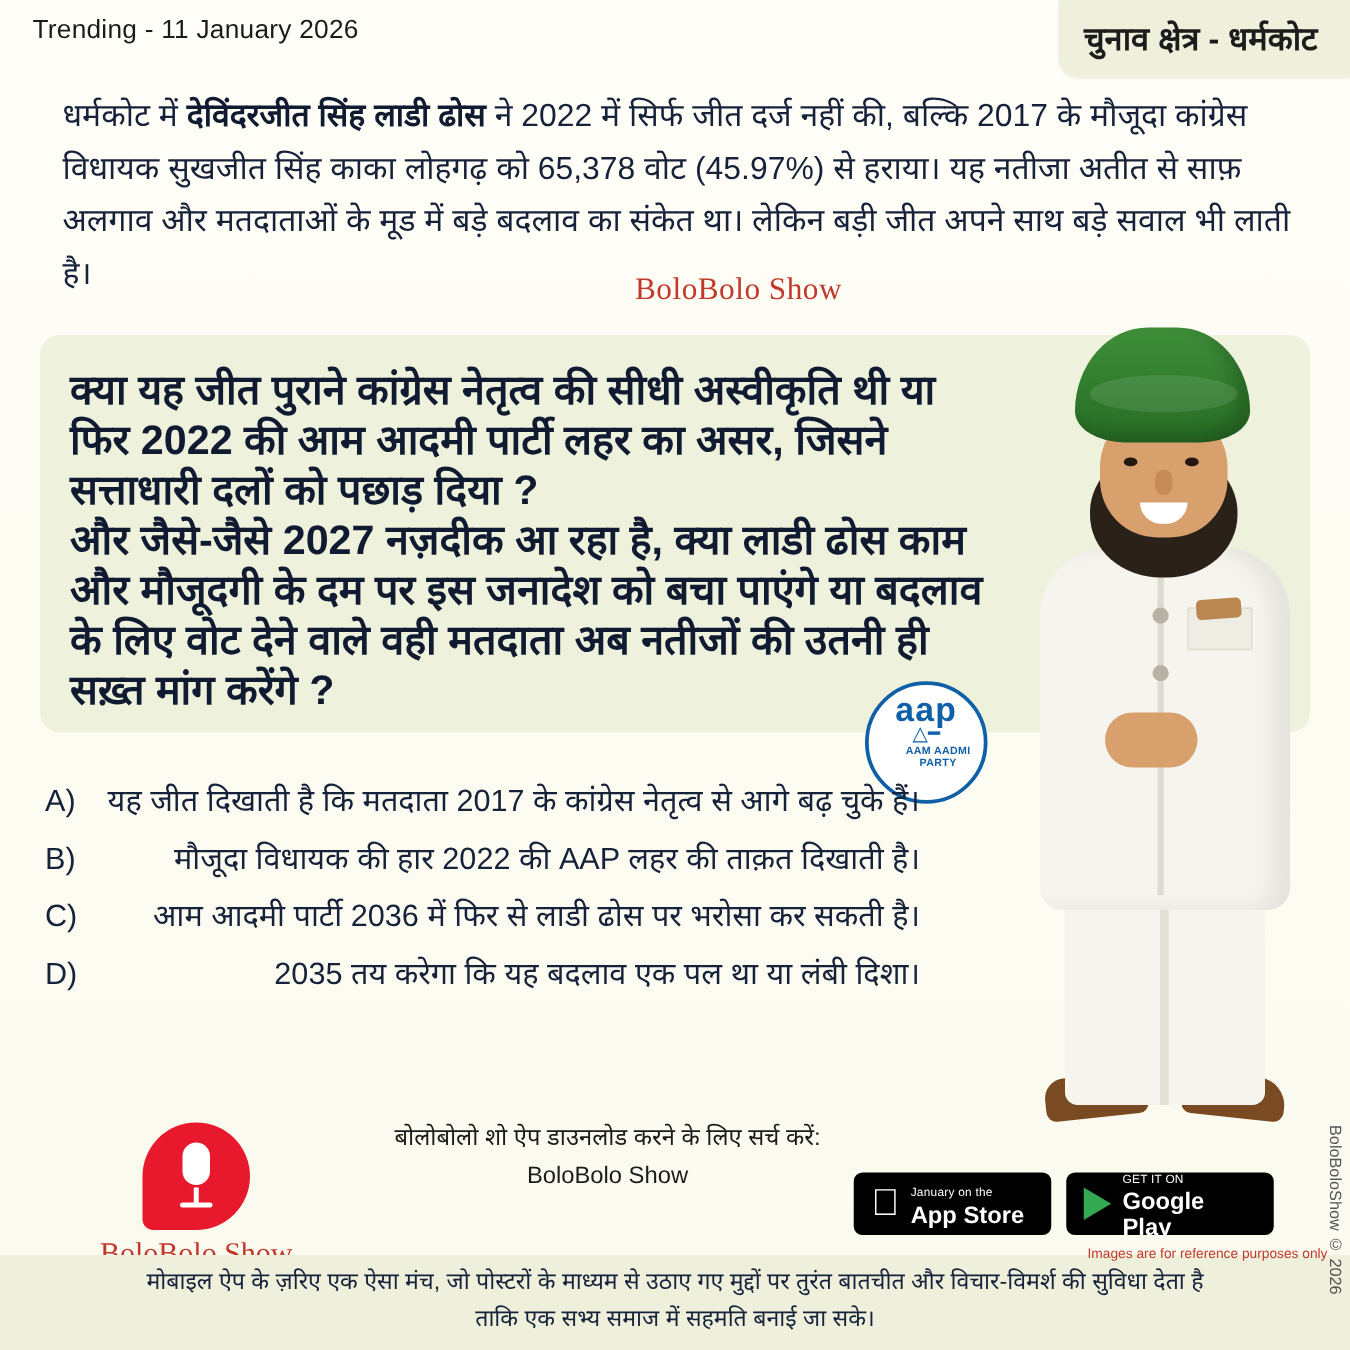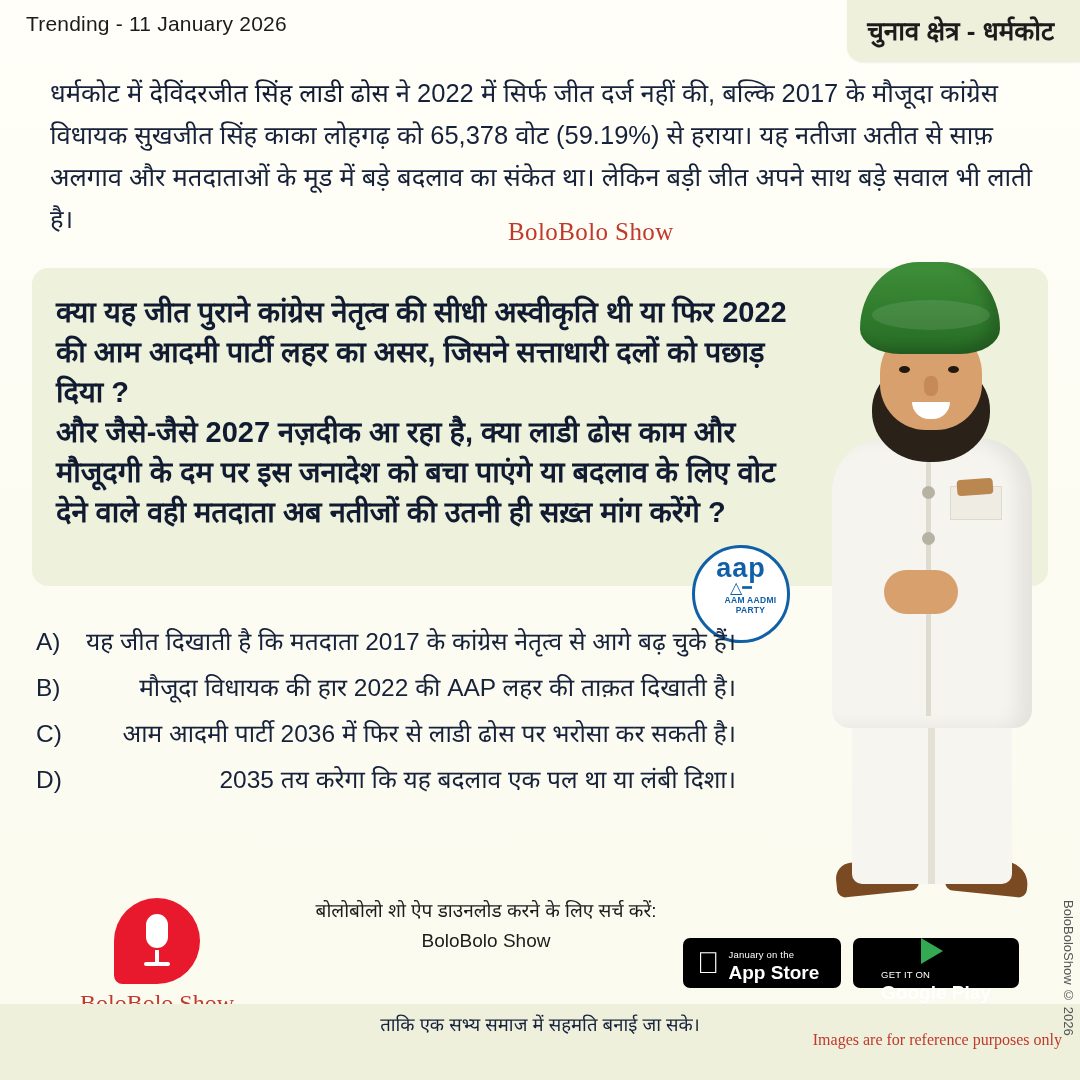--- a/index.html
+++ b/index.html
@@ -49,21 +49,21 @@
     position: absolute;
     top: 72px;
     left: 50px;
     width: 985px;
     font-size: 25.5px;
     line-height: 42px;
     color: #16213a;
     text-align: left;
   }
   .intro b {
-    font-weight: normal;
+    font-weight: bold;
     color: #101a30;
   }
 
   .watermark-top {
     position: absolute;
     top: 218px;
     left: 508px;
     font-family: "Liberation Serif", serif;
     font-size: 25px;
     color: #c0392b;
@@ -79,21 +79,21 @@
     height: 318px;
     background: #eef1dc;
     border-radius: 16px;
     box-sizing: border-box;
   }
   .question-text {
     position: absolute;
     top: 292px;
     left: 56px;
     width: 740px;
-    font-size: 29px;
+    font-size: 33px;
     font-weight: bold;
     line-height: 40px;
     color: #101a30;
   }
 
   
   .aap-logo {
     position: absolute;
     top: 545px;
     left: 692px;
@@ -355,21 +355,21 @@
     height: 50px;
     background: #000000;
     border-radius: 7px;
     color: #ffffff;
     display: flex;
     align-items: center;
     padding: 0 14px;
     box-sizing: border-box;
   }
   .badge-apple { left: 683px; width: 158px; }
-  .badge-google { left: 853px; width: 166px; flex-direction: column; }
+  .badge-google { left: 853px; width: 166px; }
   .store-badge .glyph {
     font-size: 30px;
     line-height: 30px;
     margin-right: 9px;
   }
   .store-badge .lines .small {
     font-size: 9.5px;
     line-height: 12px;
     letter-spacing: 0.2px;
   }
@@ -400,24 +400,23 @@
     top: 1010px;
     width: 1000px;
     text-align: center;
     font-size: 18.5px;
     line-height: 30px;
     color: #16213a;
   }
   .ref-note {
     position: absolute;
     right: 18px;
-    top: 1031px;
-    font-size: 16px;
+    top: 997px;
+    font-size: 11px;
     color: #c0392b;
-    font-family: Liberation Serif, serif;
   }
   .side-copyright {
     position: absolute;
     right: 4px;
     top: 900px;
     width: 20px;
     font-size: 13px;
     color: #555;
     writing-mode: vertical-rl;
   }
@@ -425,21 +424,21 @@
 </head>
 <body>
 
 <div class="poster">
 
   <div class="trending">Trending - 11 January 2026</div>
 
   <div class="constituency-chip">चुनाव क्षेत्र - धर्मकोट</div>
 
   <div class="intro">
-    <span>धर्मकोट में </span><b>देविंदरजीत सिंह लाडी ढोस</b><span> ने 2022 में सिर्फ जीत दर्ज नहीं की, बल्कि 2017 के मौजूदा कांग्रेस विधायक सुखजीत सिंह काका लोहगढ़ को 65,378 वोट (59.19%) से हराया। यह नतीजा अतीत से साफ़ अलगाव और मतदाताओं के मूड में बड़े बदलाव का संकेत था। लेकिन बड़ी जीत अपने साथ बड़े सवाल भी लाती है।</span>
+    <span>धर्मकोट में </span><b>देविंदरजीत सिंह लाडी ढोस</b><span> ने 2022 में सिर्फ जीत दर्ज नहीं की, बल्कि 2017 के मौजूदा कांग्रेस विधायक सुखजीत सिंह काका लोहगढ़ को 65,378 वोट (45.97%) से हराया। यह नतीजा अतीत से साफ़ अलगाव और मतदाताओं के मूड में बड़े बदलाव का संकेत था। लेकिन बड़ी जीत अपने साथ बड़े सवाल भी लाती है।</span>
   </div>
 
   <div class="watermark-top">BoloBolo Show</div>
 
   <div class="question-box"></div>
   <div class="question-text" style="white-space: pre-line;">क्या यह जीत पुराने कांग्रेस नेतृत्व की सीधी अस्वीकृति थी या फिर 2022 की आम आदमी पार्टी लहर का असर, जिसने सत्ताधारी दलों को पछाड़ दिया ?
 और जैसे-जैसे 2027 नज़दीक आ रहा है, क्या लाडी ढोस काम और मौजूदगी के दम पर इस जनादेश को बचा पाएंगे या बदलाव के लिए वोट देने वाले वही मतदाता अब नतीजों की उतनी ही सख़्त मांग करेंगे ?</div>
 
   <div class="aap-logo">
     <div class="aap-word">aap</div>
@@ -512,19 +511,20 @@
   <div class="store-badge badge-google">
     <span class="gplay-tri"></span>
     <span class="lines">
       <span class="small">GET IT ON</span><br>
       <span class="big">Google Play</span>
     </span>
   </div>
 
   <div class="disclaimer-bar"></div>
   <div class="disclaimer-text">
+    <div>मोबाइल ऐप के ज़रिए एक ऐसा मंच, जो पोस्टरों के माध्यम से उठाए गए मुद्दों पर तुरंत बातचीत और विचार-विमर्श की सुविधा देता है</div>
     <div>ताकि एक सभ्य समाज में सहमति बनाई जा सके।</div>
   </div>
 
   <div class="ref-note">Images are for reference purposes only</div>
   <div class="side-copyright">BoloBoloShow © 2026</div>
 
 </div>
 
 </body></html>

